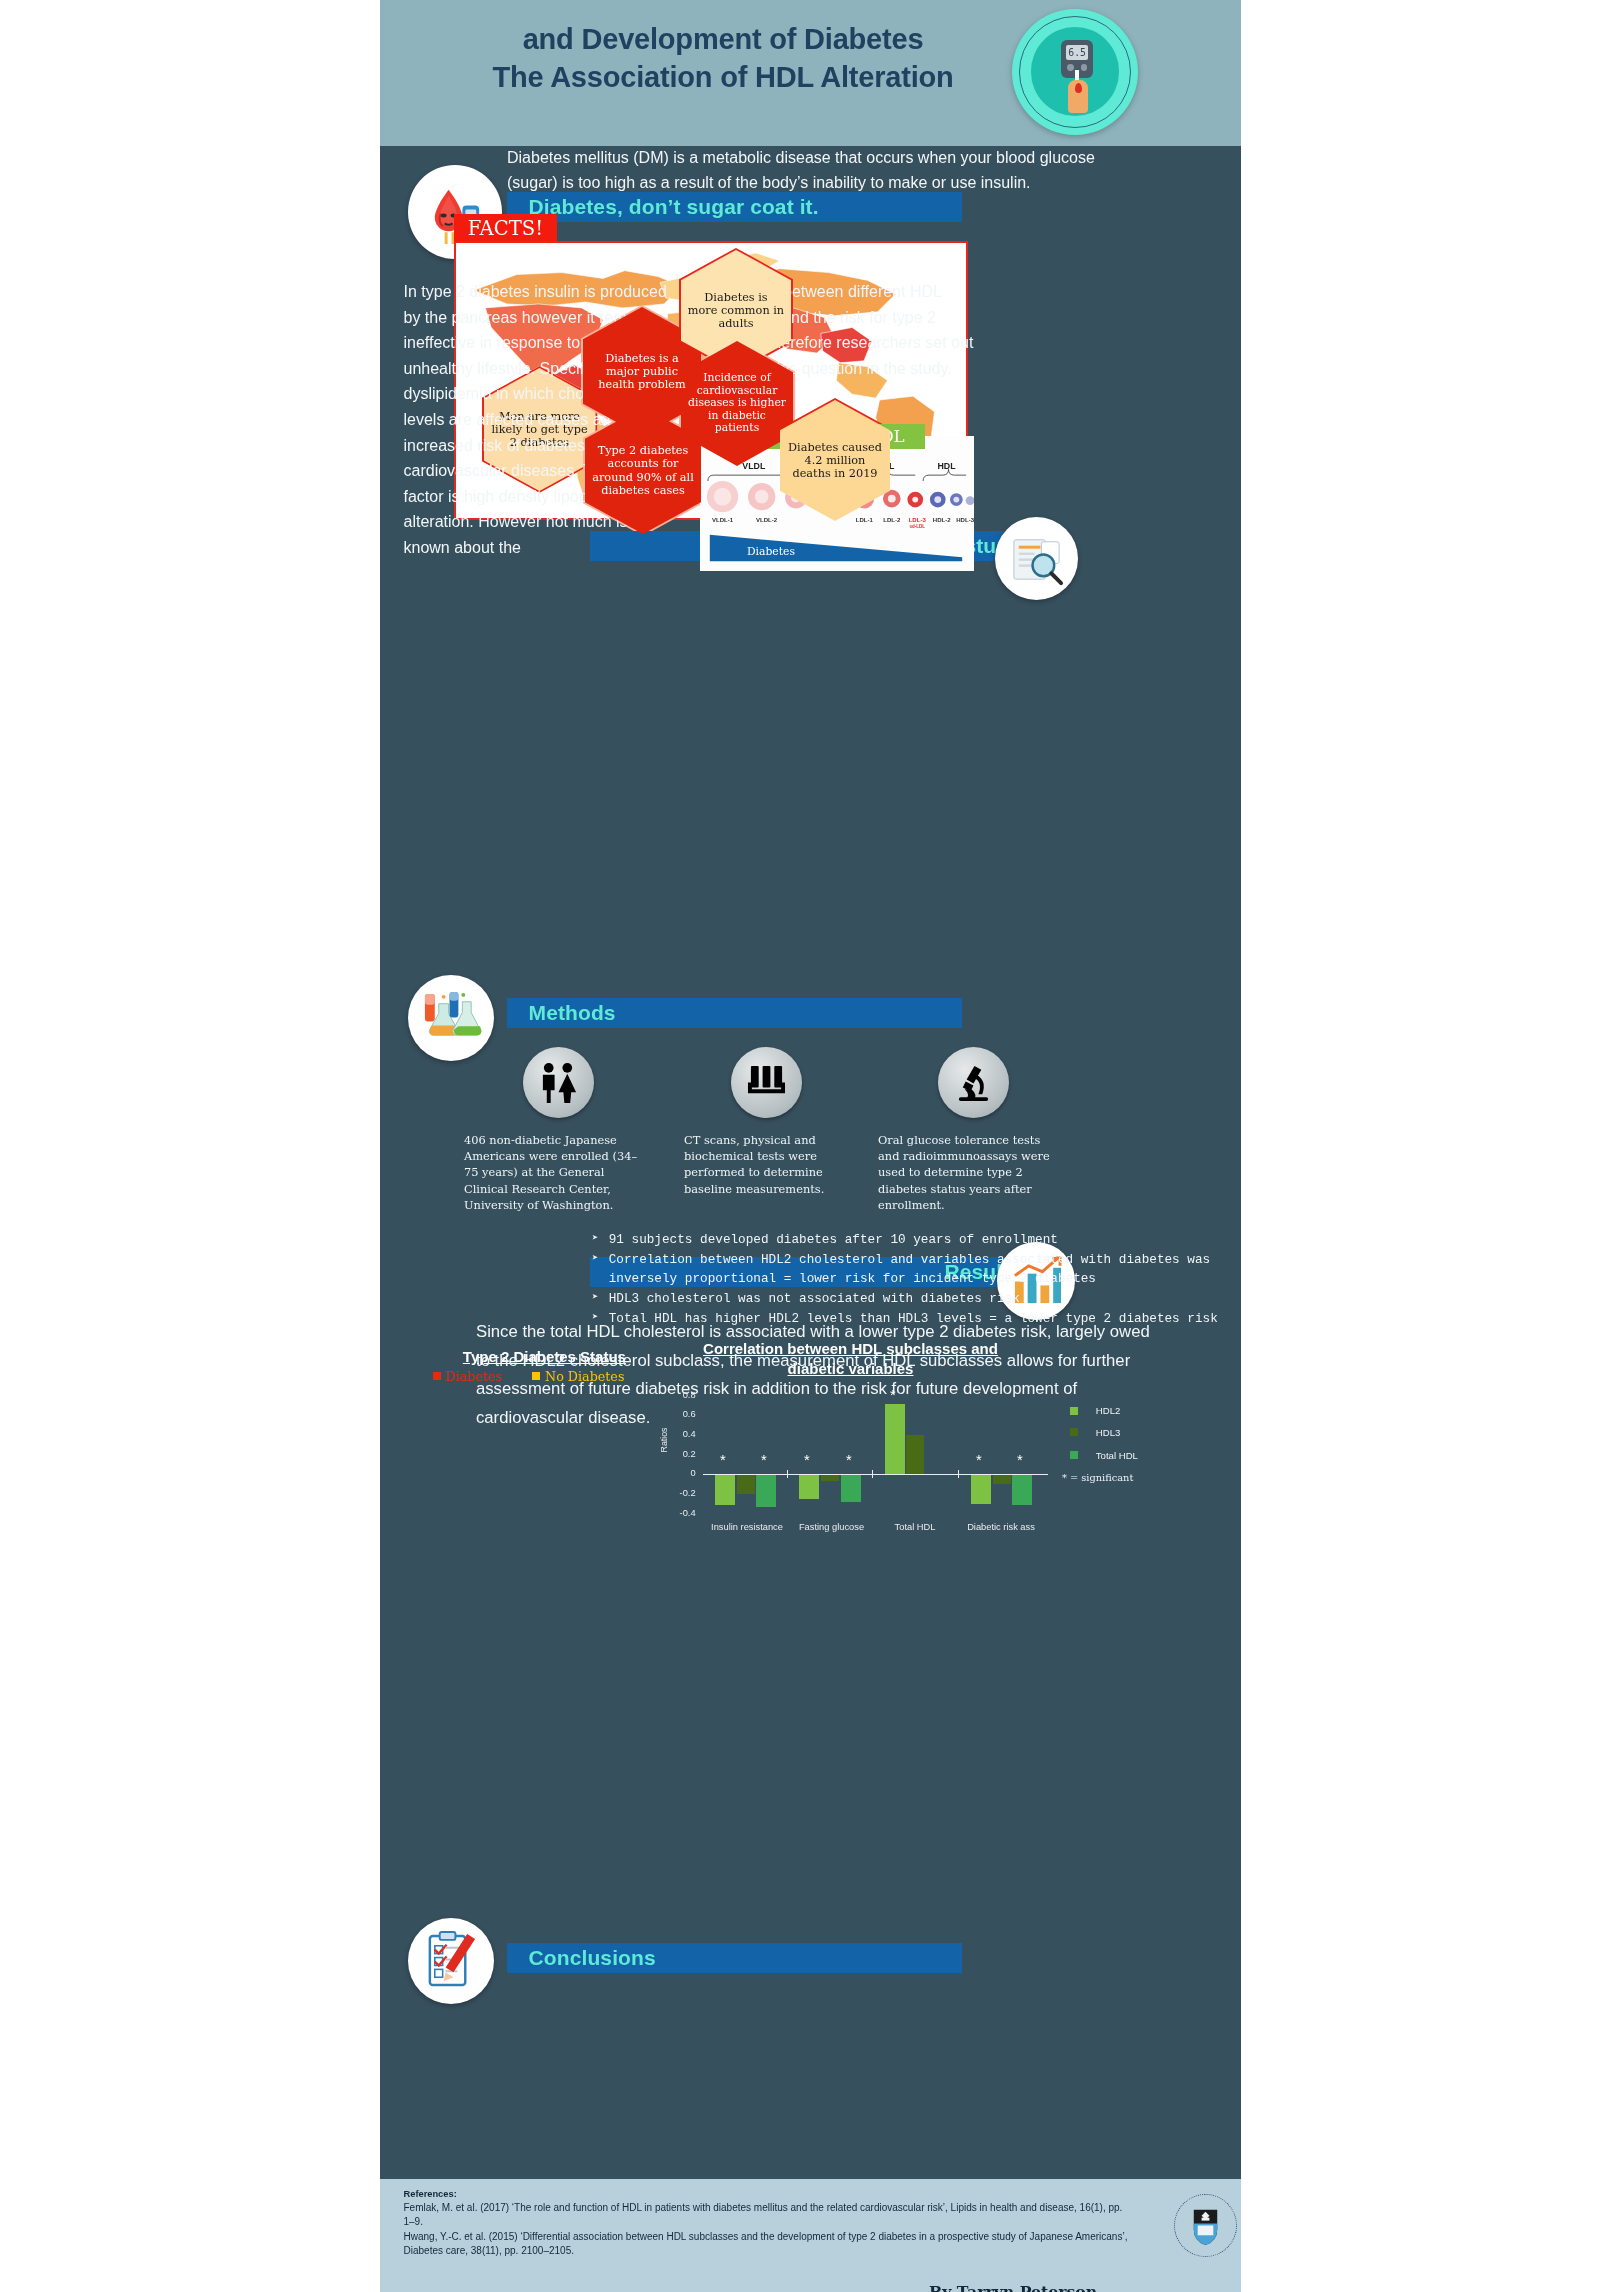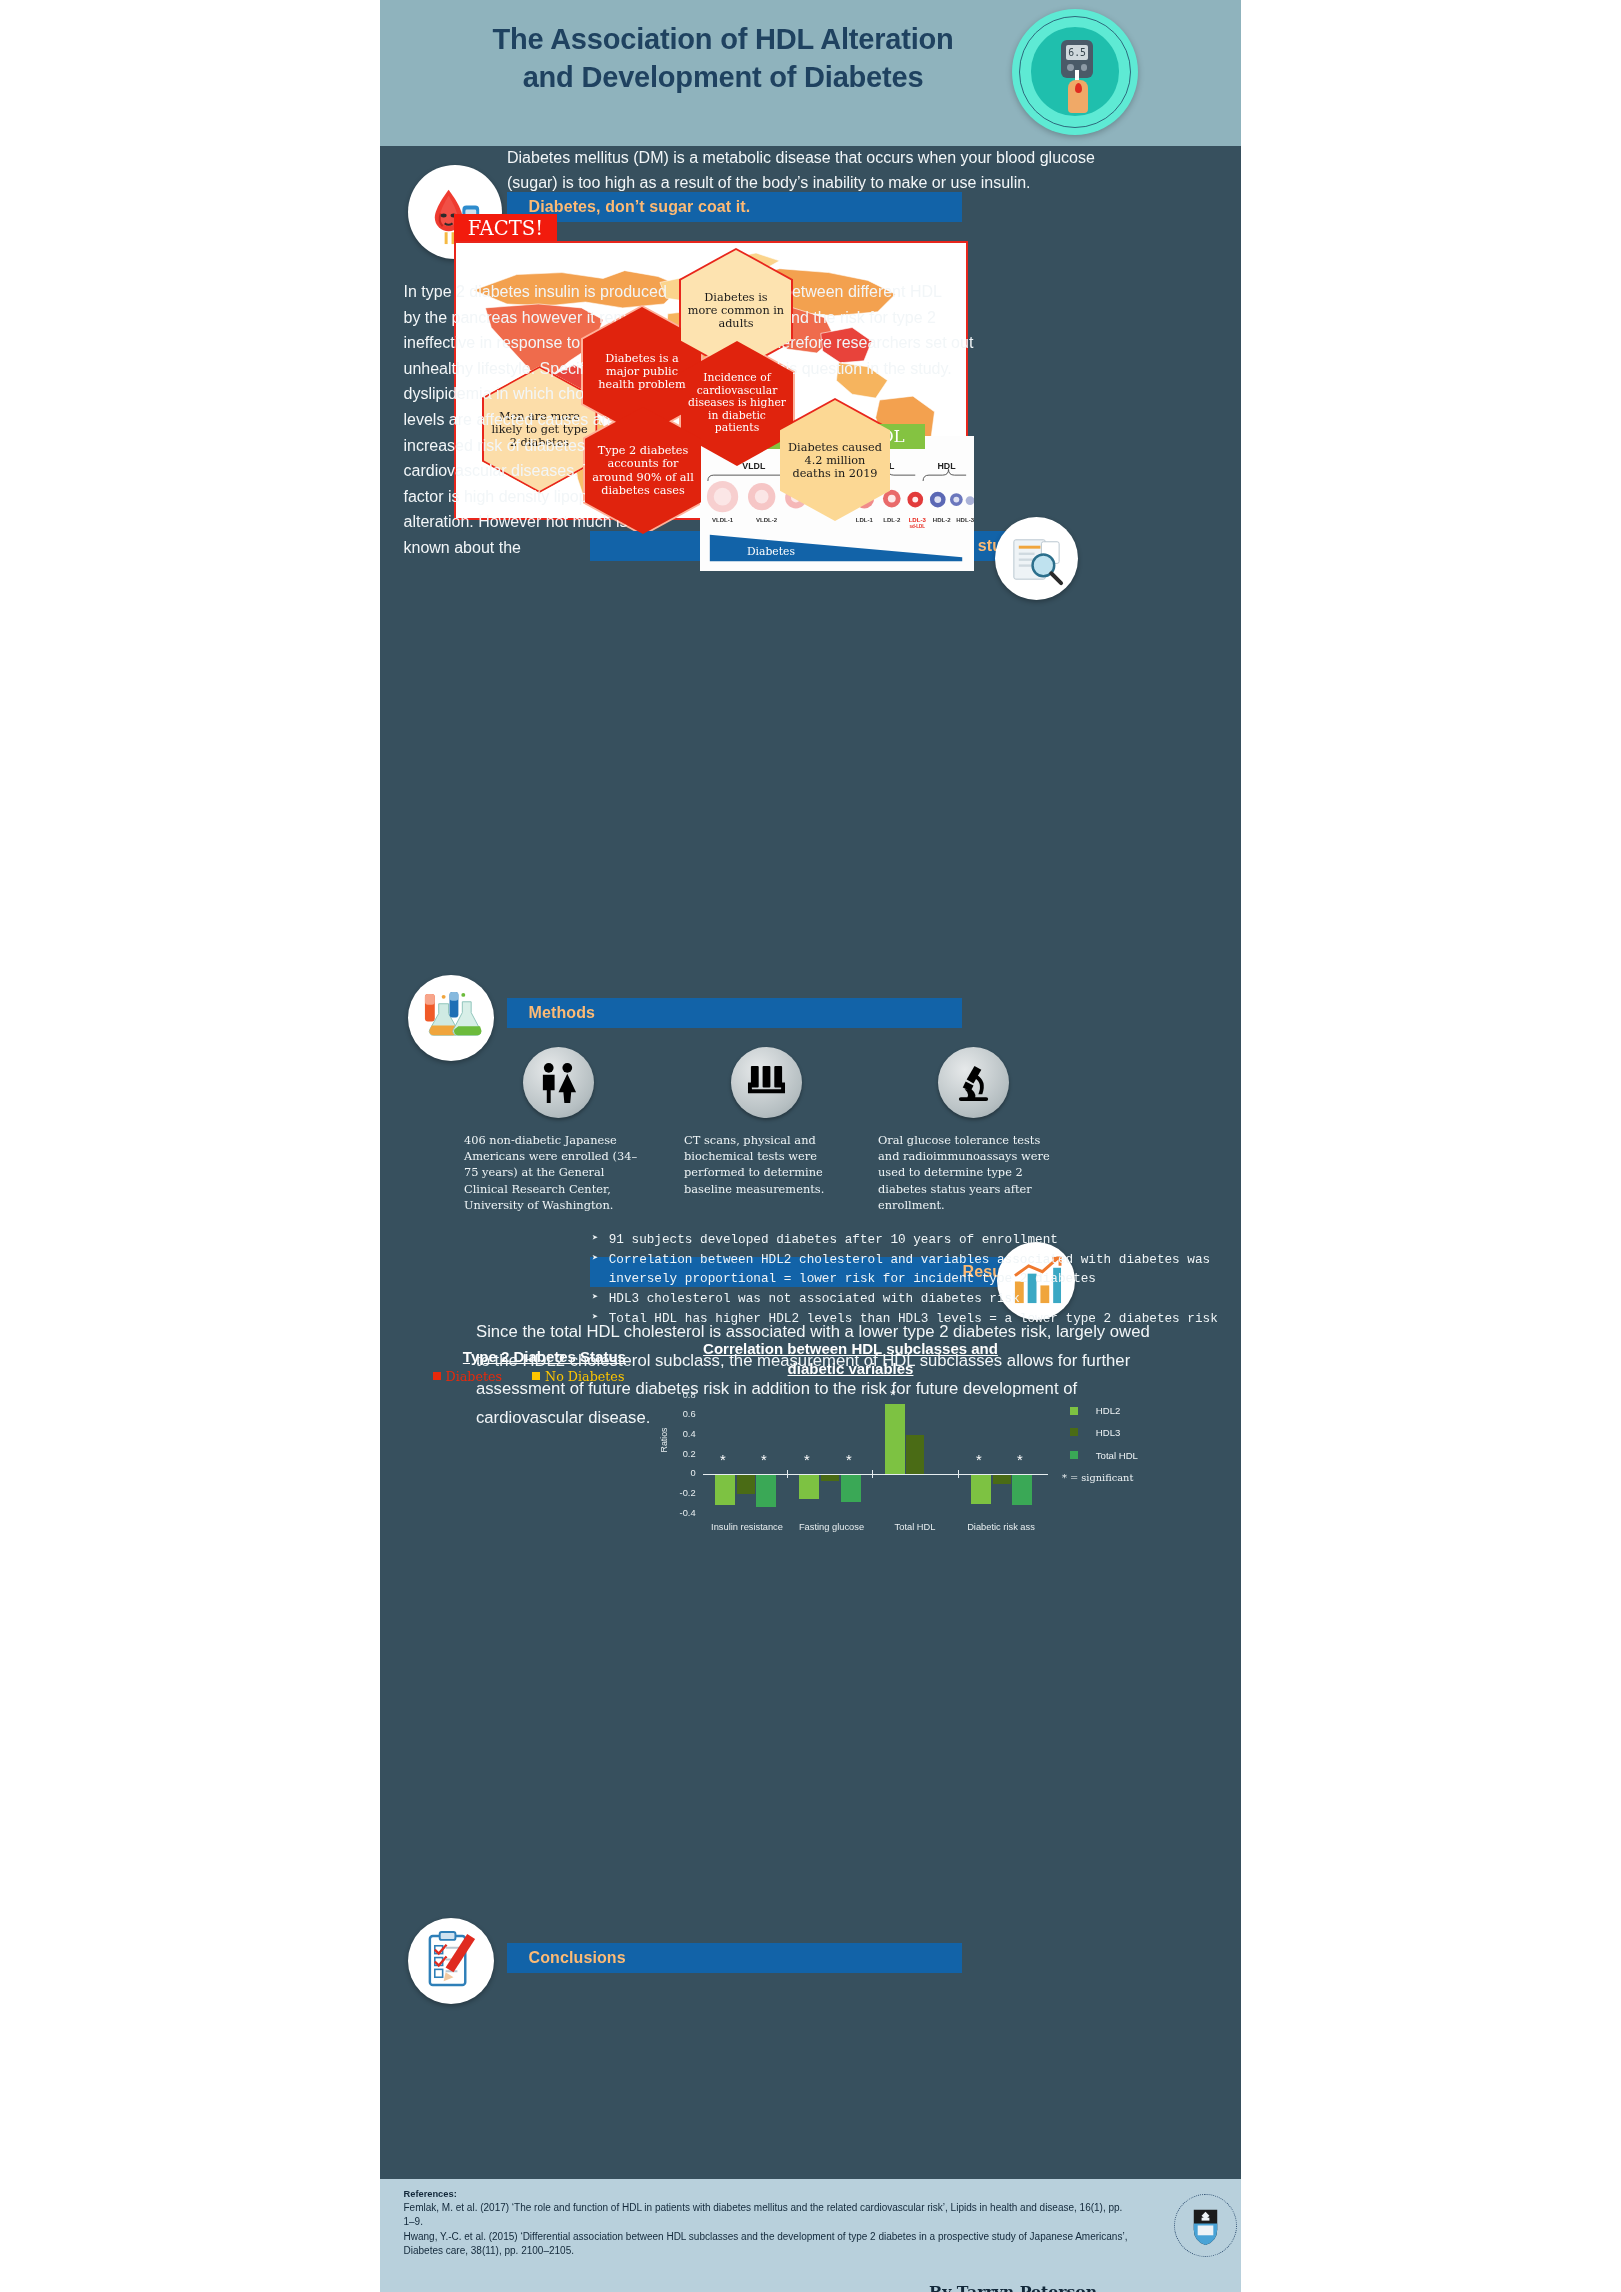--- a/index.html
+++ b/index.html
@@ -21,21 +21,21 @@
   .meter-screen{position:absolute;left:4.9px;top:4.9px;width:22.5px;height:15.7px;border-radius:2px;background:#cfd8dc;
     font-size:9.8px;color:#37474f;text-align:center;line-height:15.7px;font-family:"DejaVu Sans Mono",monospace;}
   .meter-finger{position:absolute;left:56px;top:71px;width:19.6px;height:33px;border-radius:7.8px 7.8px 3.9px 3.9px;background:#f0a濃;}
   .meter-finger{background:#efa濃;}
   .meter-finger{background:#f0a967;}
   .meter-drop{position:absolute;left:63px;top:74px;width:6.9px;height:9.8px;background:#e02b20;border-radius:50% 50% 50% 50%/60% 60% 40% 40%;}
   .meter-strip{position:absolute;left:63px;top:61px;width:3.9px;height:17.6px;background:#ffffff;}
 
   
   .sec-bar{position:absolute;background:#1263a8;height:30px;display:flex;align-items:center;}
-  .sec-bar span{color:#fdba74;font-size:16px;font-weight:bold;letter-spacing:0.1px;}
+  .sec-bar span{color:#5eead4;font-size:21px;font-weight:bold;letter-spacing:0.1px;}
   .sec-badge{position:absolute;border-radius:50%;background:#fff;box-shadow:0 2px 4.9px rgba(0,0,0,.3);
     display:flex;align-items:center;justify-content:center;overflow:hidden;}
 
   
   .intro-text{position:absolute;left:127px;top:145px;width:608px;color:#f2f6f8;font-size:16px;line-height:1.58;}
 
   
   .facts-box{position:absolute;left:74px;top:241px;width:510px;height:275px;background:#ffffff;border:2.9px solid #e8261c;}
   .facts-tag{position:absolute;left:74px;top:214px;background:#f21b0d;color:#ffffff;
     font-family:"DejaVu Serif",serif;font-size:19.6px;padding:2.9px 13.7px 4.9px;}
@@ -87,22 +87,22 @@
   .author{position:absolute;left:549px;top:103px;font-family:"DejaVu Serif",serif;font-size:15.7px;
     font-weight:bold;color:#12283a;}
 </style>
 </head>
 <body>
 
 <div class="poster">
 
   <div class="header">
     <div class="header-title">
+      <div>and Development of Diabetes</div>
       <div>The Association of HDL Alteration</div>
-      <div>and Development of Diabetes</div>
     </div>
     <div class="meter-badge">
       <div class="ring"></div>
       <div class="teal"></div>
       <div class="meter-dev">
         <div class="meter-screen">6.5</div>
         <div style="position:absolute;left:5.9px;top:24.5px;width:6.9px;height:6.9px;border-radius:50%;background:#8d9aa6;"></div>
         <div style="position:absolute;left:19.6px;top:24.5px;width:6.9px;height:6.9px;border-radius:50%;background:#8d9aa6;"></div>
       </div>
       <div class="meter-strip"></div>

